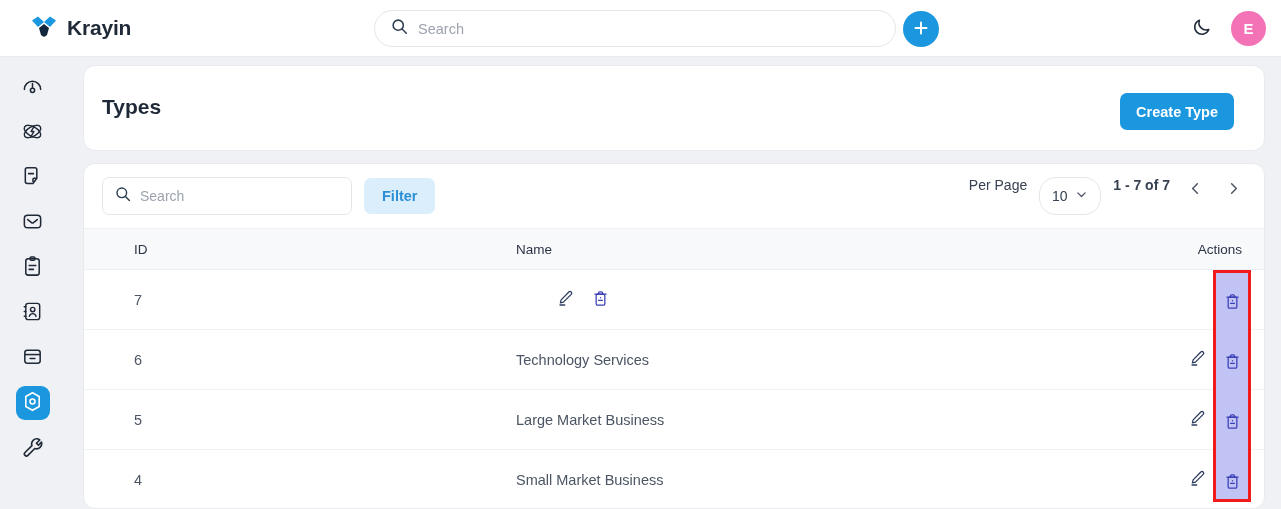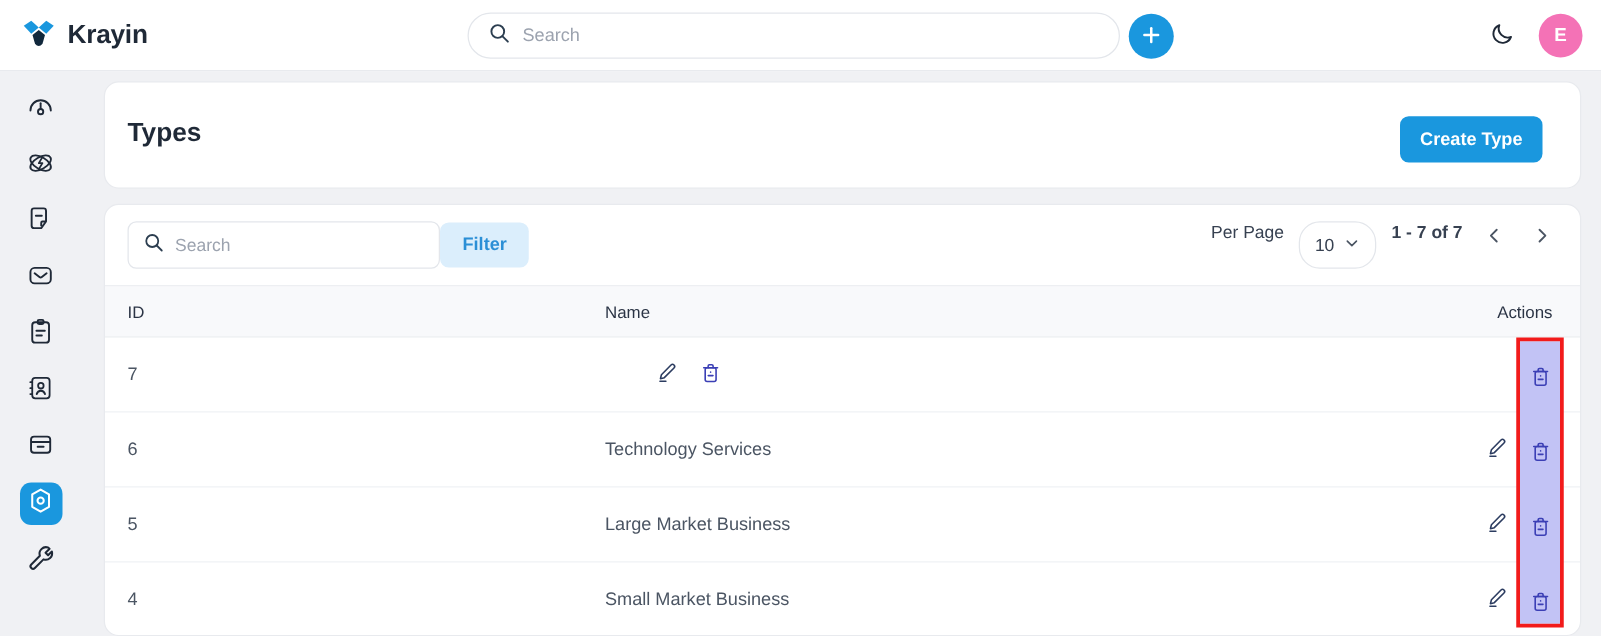--- a/index.html
+++ b/index.html
@@ -8,21 +8,21 @@
     background: #f0f1f4;
     font-family: "Liberation Sans", sans-serif;
     overflow: hidden;
   }
   
   .topbar {
     position: absolute; top: 0; left: 0;
     width: 1281px; height: 57px;
     background: #ffffff;
     border-bottom: 1px solid #e8eaee;
-    display: flex; align-items: center;
+    display: flex; align-items: center; padding-left: 13px;
   }
   .brand { display: flex; align-items: center; gap: 10px; margin-left: 18px; width: 300px; }
   .brand-mark { width: 26px; height: 24px; display: block; }
   .brand-name { font-size: 21px; font-weight: 700; color: #1f2937; letter-spacing: -0.2px; }
 
   .global-search {
     position: absolute; left: 374px; top: 10px;
     width: 522px; height: 37px;
     border: 1px solid #e3e6eb; border-radius: 19px;
     background: #fff; display: flex; align-items: center; padding: 0 16px; gap: 10px;
@@ -82,21 +82,21 @@
   }
 
   .card-table { margin-top: 12px; overflow: hidden; height: 346px; }
   .toolbar { height: 64px; display: flex; align-items: center; padding: 0 18px; }
   .tbl-search {
     width: 250px; height: 38px; border: 1px solid #e3e6eb; border-radius: 7px;
     display: flex; align-items: center; gap: 9px; padding: 0 12px;
   }
   .tbl-search .ph { font-size: 14px; color: #9ca3af; }
   .filter-btn {
-    height: 36px; padding: 0 18px; border: none; border-radius: 7px;
+    margin-left: 12px; height: 36px; padding: 0 18px; border: none; border-radius: 7px;
     background: #dbeefc; color: #2b8fd6; font-size: 14.5px; font-weight: 600;
     font-family: "Liberation Sans", sans-serif; cursor: pointer;
   }
   .pager { margin-left: auto; display: flex; align-items: flex-start; gap: 12px; }
   .pager-label { font-size: 14px; color: #374151; }
   .perpage-select {
     height: 38px; min-width: 62px; border: 1px solid #e3e6eb; border-radius: 17px;
     display: flex; align-items: center; justify-content: center; gap: 8px;
     padding: 0 10px; font-size: 14px; color: #374151; cursor: pointer;
   }
@@ -104,21 +104,21 @@
   .pg-arrow {
     width: 26px; height: 26px; display: flex; align-items: center; justify-content: center;
     background: none; border: none; cursor: pointer;
   }
 
   .thead {
     display: flex; align-items: center; height: 42px;
     background: #f8f9fb; border-top: 1px solid #edeff2; border-bottom: 1px solid #edeff2;
     padding: 0 18px; font-size: 13.5px; color: #2b3445;
   }
-  .col-id { width: 382px; }
+  .col-id { width: 382px; margin-left: 32px; }
   .col-name { flex: 1; }
   .col-actions { width: 98px; text-align: right; padding-right: 4px; }
 
   .trow {
     display: flex; align-items: center; height: 60px;
     border-bottom: 1px solid #f0f2f5; padding: 0 18px;
     font-size: 14.5px; color: #4b5563;
   }
   .trow .col-actions { display: flex; align-items: center; justify-content: flex-end; gap: 16px; }
   .icon-btn { background: none; border: none; cursor: pointer; display: flex; align-items: center; justify-content: center; padding: 0; }

